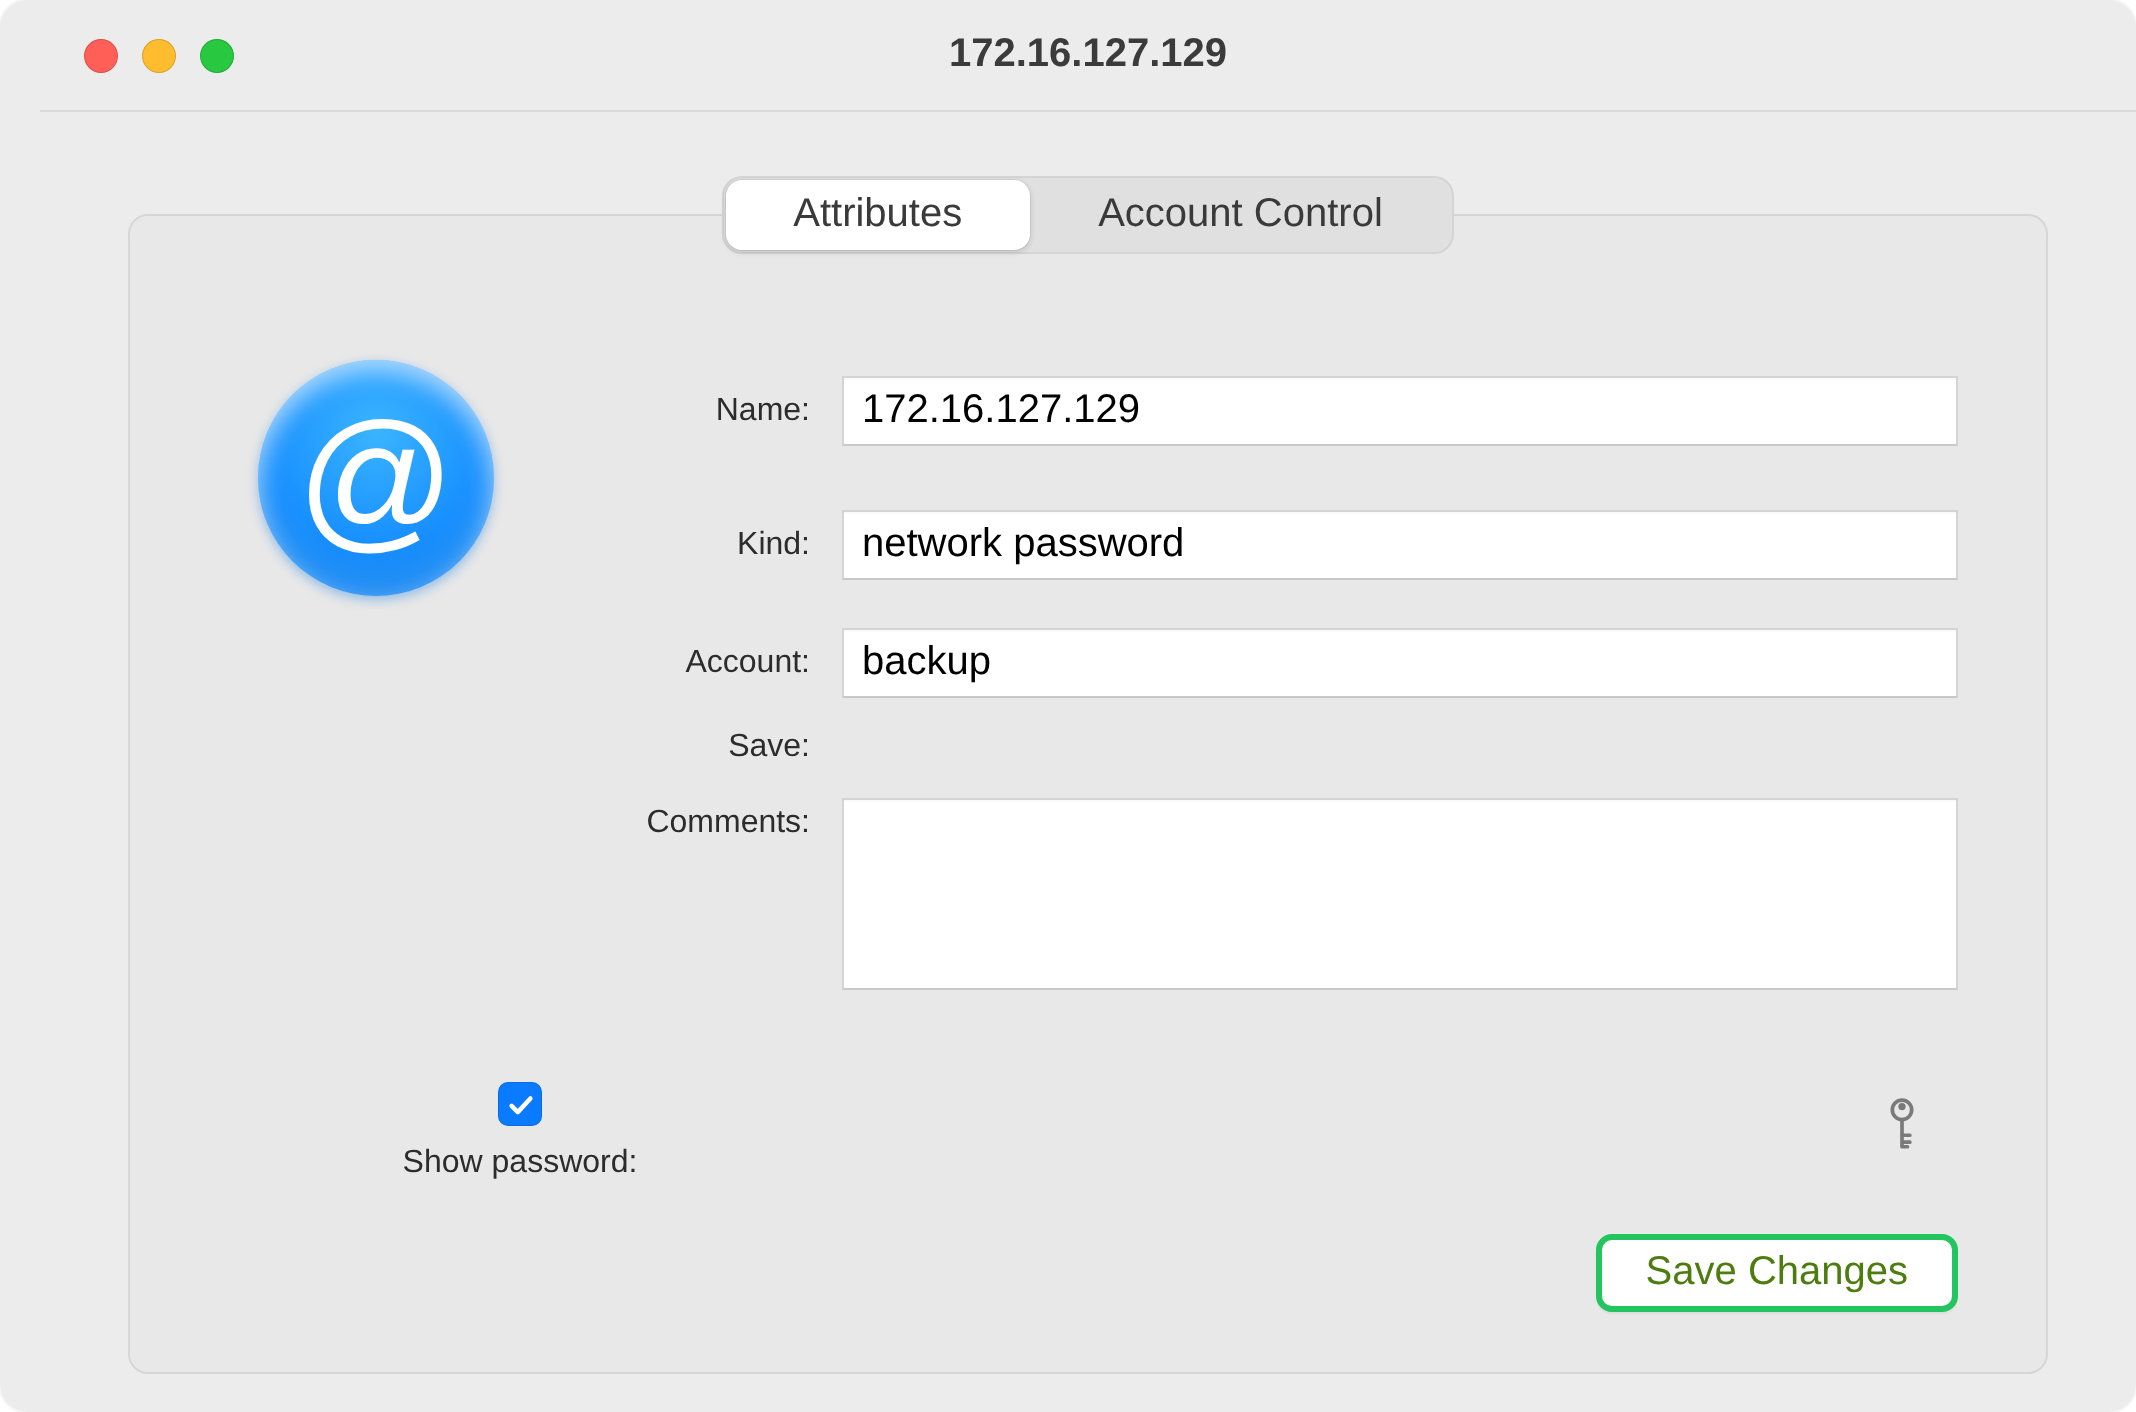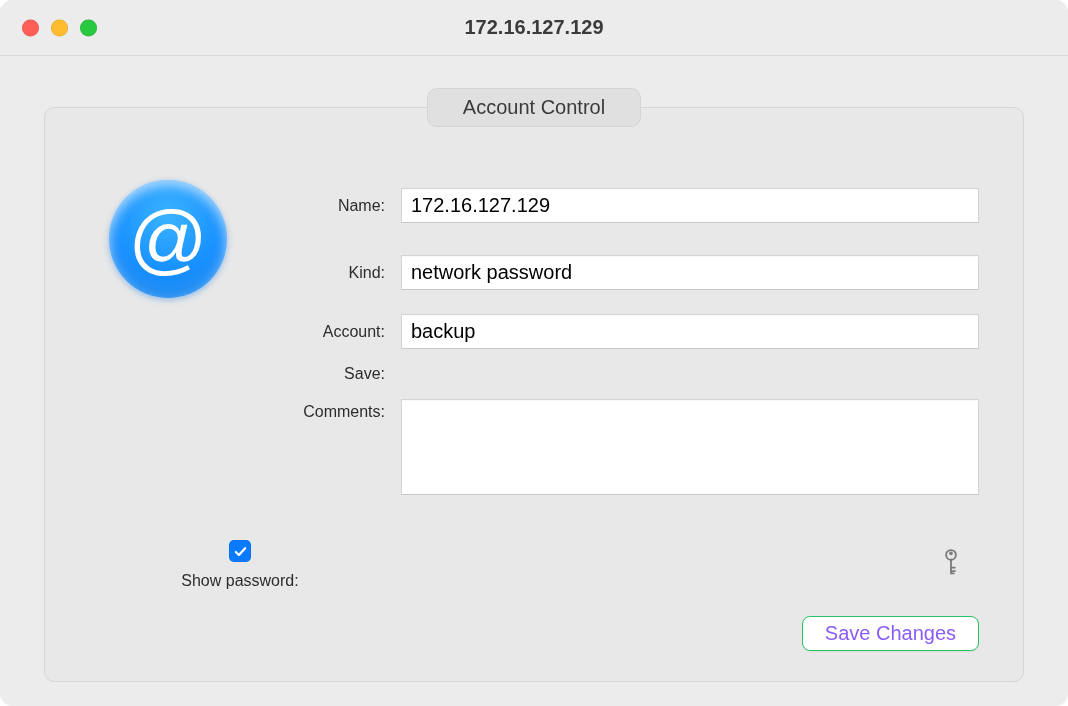--- a/index.html
+++ b/index.html
@@ -10,20 +10,21 @@
       color: #000;
     }
     .window {
       width: 1068px;
       height: 706px;
       background: #ececec;
       border-radius: 14px;
       overflow: hidden;
       box-shadow: 0 0 0 1px rgba(0,0,0,0.04);
       position: relative;
+      padding-left: 20px;
     }
     .titlebar {
       height: 56px;
       display: flex;
       align-items: center;
       position: relative;
       border-bottom: 1px solid #d9d9d9;
       background: #ececec;
     }
     .traffic {
@@ -169,25 +170,25 @@
       align-items: center;
     }
     .key-icon svg { width: 26px; height: 30px; stroke: #7a7a7a; }
     .save-row {
       display: flex;
       justify-content: flex-end;
       margin-top: 26px;
     }
     .btn {
       background: #ffffff;
-      border: 1px solid #22c55e;
+      border: 3px solid #22c55e;
       border-radius: 8px;
       padding: 5px 22px;
       font-size: 20px;
-      color: #8b5cf6;
+      color: #4d7c0f;
       box-shadow: 0 1px 1px rgba(0,0,0,0.05);
       cursor: default;
     }
     .comments-label { align-self: start; padding-top: 4px; }
     .spacer-row { height: 8px; grid-column: 1 / -1; }
   </style>
 </head>
 <body>
 
 <div class="window">
@@ -198,20 +199,21 @@
       <div class="dot yellow"></div>
       <div class="dot green"></div>
     </div>
     <div class="title">172.16.127.129</div>
   </div>
 
   <div class="content-outer">
 
     <div class="tabbar-wrap">
       <div class="tabbar">
+        <div class="tab active">Attributes</div>
         <div class="tab">Account Control</div>
       </div>
     </div>
 
     <div class="panel">
 
       <div class="form-grid">
 
         <div class="icon-cell">
           <div class="at-badge">

